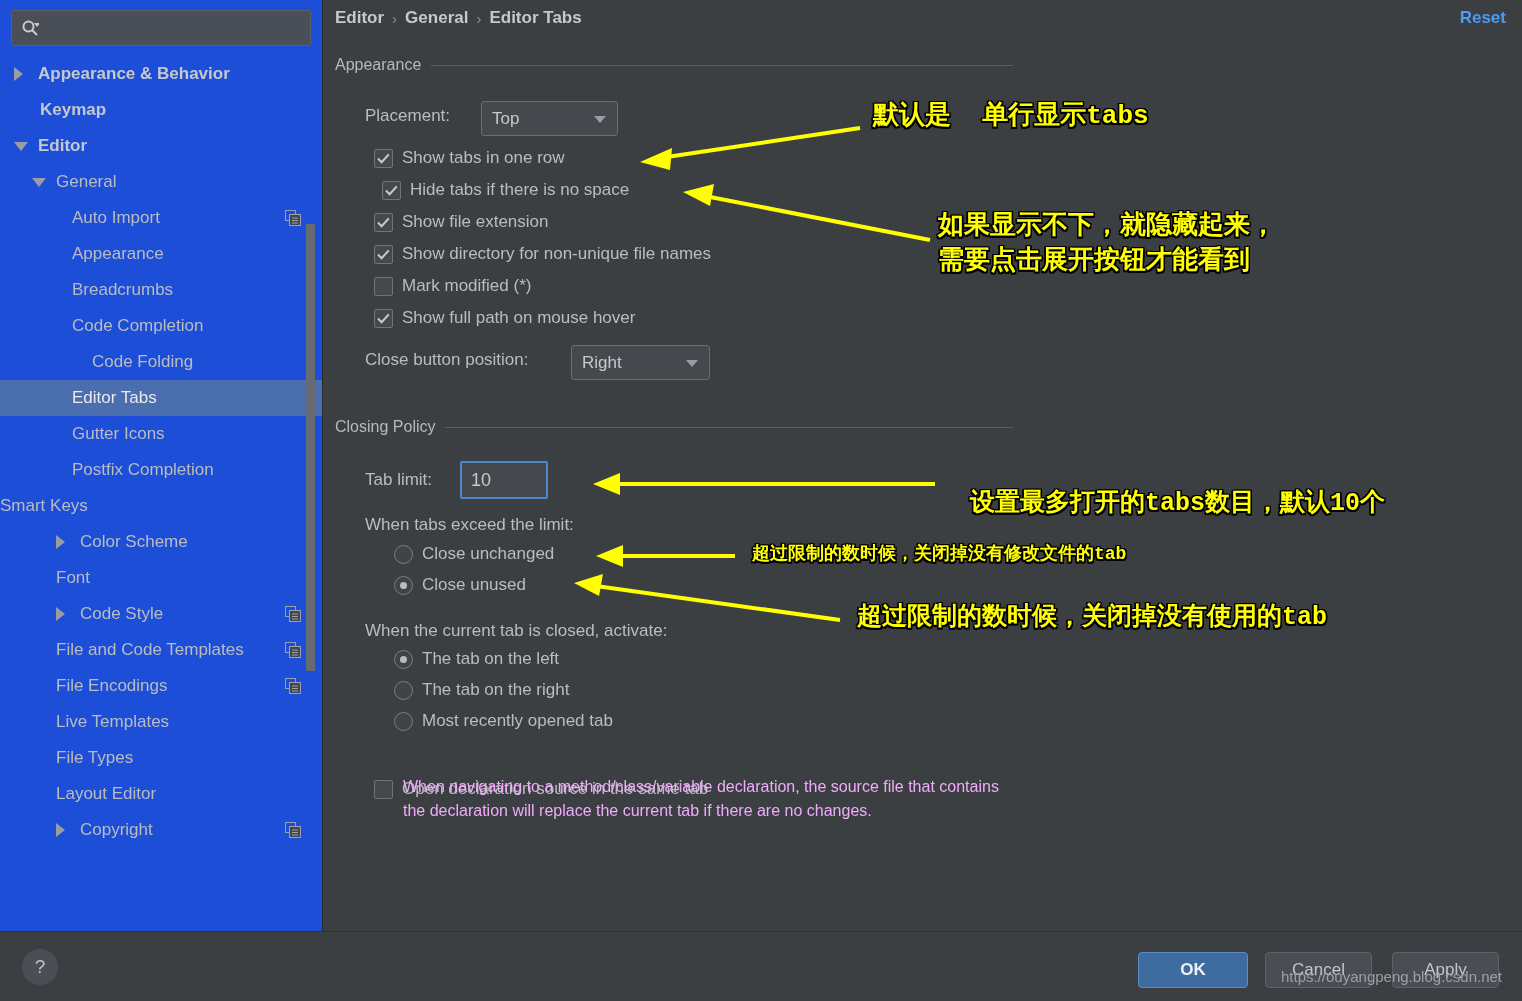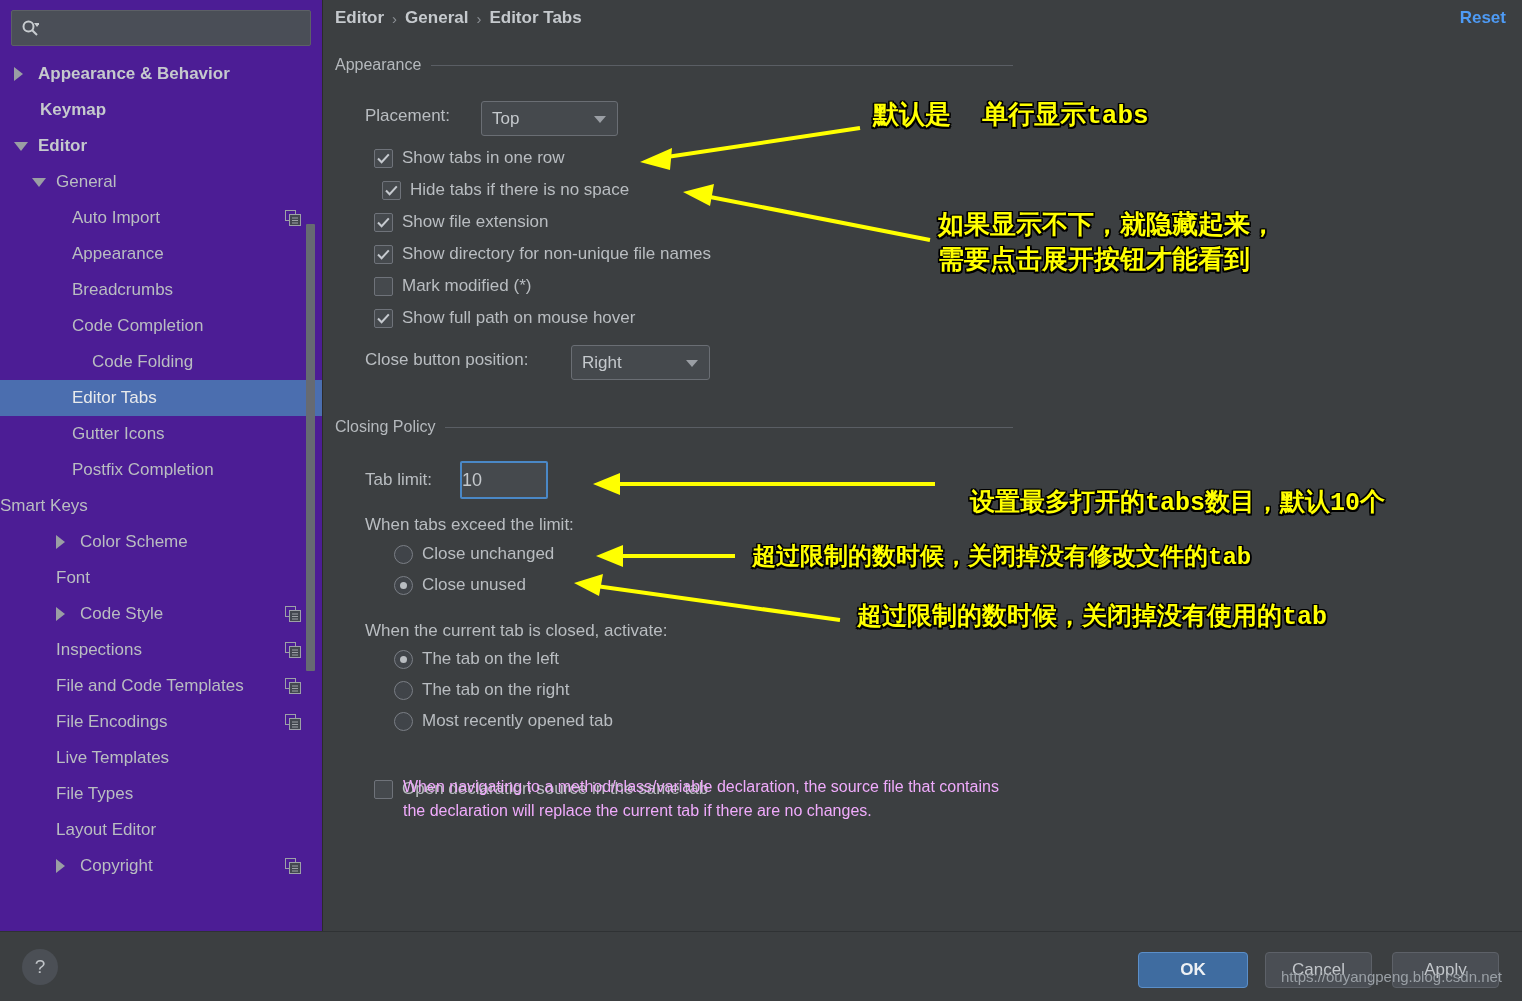--- a/index.html
+++ b/index.html
@@ -12,21 +12,21 @@
   #app {
     position: relative;
     width: 1522px; height: 1001px;
     background: #3c3f41;
   }
 
   
   #sidebar {
     position: absolute; left: 0; top: 0;
     width: 323px; height: 931px;
-    background: #4c1d95;
+    background: #1d4ed8;
     border-right: 1px solid #2b2b2b;
     overflow: hidden;
   }
   #search-wrap {
     position: absolute; left: 11px; top: 10px;
     width: 300px; height: 36px;
   }
   #search-box {
     width: 100%; height: 100%;
     background: #4a4e57;
@@ -189,20 +189,21 @@
   
   #tab-limit-field {
     position: absolute;
     width: 88px; height: 38px;
     background: #45494d;
     border: 2px solid #4a88c7;
     border-radius: 2px;
     color: #c5c9cd;
     font-family: "Liberation Sans", sans-serif;
     font-size: 18px;
+    padding-left: 9px;
     outline: none;
   }
 
   .desc-text {
     position: absolute;
     color: #f0abfc; font-size: 16px; line-height: 24px;
     width: 600px;
   }
 
   
@@ -363,32 +364,20 @@
             <svg width="16" height="16" viewBox="0 0 16 16">
               <rect x="0.5" y="0.5" width="10" height="10" fill="none" stroke="#9da1a7"></rect>
               <rect x="4.5" y="4.5" width="11" height="11" fill="#434750" stroke="#9da1a7"></rect>
               <line x1="7" y1="8" x2="13" y2="8" stroke="#9da1a7"></line>
               <line x1="7" y1="10.5" x2="13" y2="10.5" stroke="#9da1a7"></line>
               <line x1="7" y1="13" x2="13" y2="13" stroke="#9da1a7"></line>
             </svg>
           </span>
         </div>
         <div class="tree-row">
-          <span style="margin-left: 56px;">Inspections</span>
-          <span class="copy-icon">
-            <svg width="16" height="16" viewBox="0 0 16 16">
-              <rect x="0.5" y="0.5" width="10" height="10" fill="none" stroke="#9da1a7"></rect>
-              <rect x="4.5" y="4.5" width="11" height="11" fill="#434750" stroke="#9da1a7"></rect>
-              <line x1="7" y1="8" x2="13" y2="8" stroke="#9da1a7"></line>
-              <line x1="7" y1="10.5" x2="13" y2="10.5" stroke="#9da1a7"></line>
-              <line x1="7" y1="13" x2="13" y2="13" stroke="#9da1a7"></line>
-            </svg>
-          </span>
-        </div>
-        <div class="tree-row">
           <span style="margin-left: 56px;">File and Code Templates</span>
           <span class="copy-icon">
             <svg width="16" height="16" viewBox="0 0 16 16">
               <rect x="0.5" y="0.5" width="10" height="10" fill="none" stroke="#9da1a7"></rect>
               <rect x="4.5" y="4.5" width="11" height="11" fill="#434750" stroke="#9da1a7"></rect>
               <line x1="7" y1="8" x2="13" y2="8" stroke="#9da1a7"></line>
               <line x1="7" y1="10.5" x2="13" y2="10.5" stroke="#9da1a7"></line>
               <line x1="7" y1="13" x2="13" y2="13" stroke="#9da1a7"></line>
             </svg>
           </span>
@@ -583,21 +572,21 @@
       <g>
         <line x1="840" y1="620" x2="596" y2="586" stroke="#ffff00" stroke-width="4"></line>
         <polygon points="574,583 603,574 599,596" fill="#ffff00"></polygon>
       </g>
     </svg>
     <div id="cn-notes">
         <div class="cn-note" style="left: 873px; top: 99px; font-size: 26px;">默认是  单行显示tabs</div>
         <div class="cn-note" style="left: 938px; top: 209px; font-size: 26px;">如果显示不下，就隐藏起来，
 需要点击展开按钮才能看到</div>
         <div class="cn-note" style="left: 970px; top: 487px; font-size: 25px;">设置最多打开的tabs数目，默认10个</div>
-        <div class="cn-note" style="left: 752px; top: 542px; font-size: 24px;">超过限制的数时候，关闭掉没有修改文件的tab</div>
+        <div class="cn-note" style="left: 752px; top: 542px; font-size: 18px;">超过限制的数时候，关闭掉没有修改文件的tab</div>
         <div class="cn-note" style="left: 857px; top: 601px; font-size: 25px;">超过限制的数时候，关闭掉没有使用的tab</div>
       </div>
   </div>
 
   <div id="bottom-bar">
     <div id="help-btn">?</div>
     <div class="dlg-btn" id="ok-btn">OK</div>
     <div class="dlg-btn" id="cancel-btn">Cancel</div>
     <div class="dlg-btn" id="apply-btn">Apply</div>
   </div>

